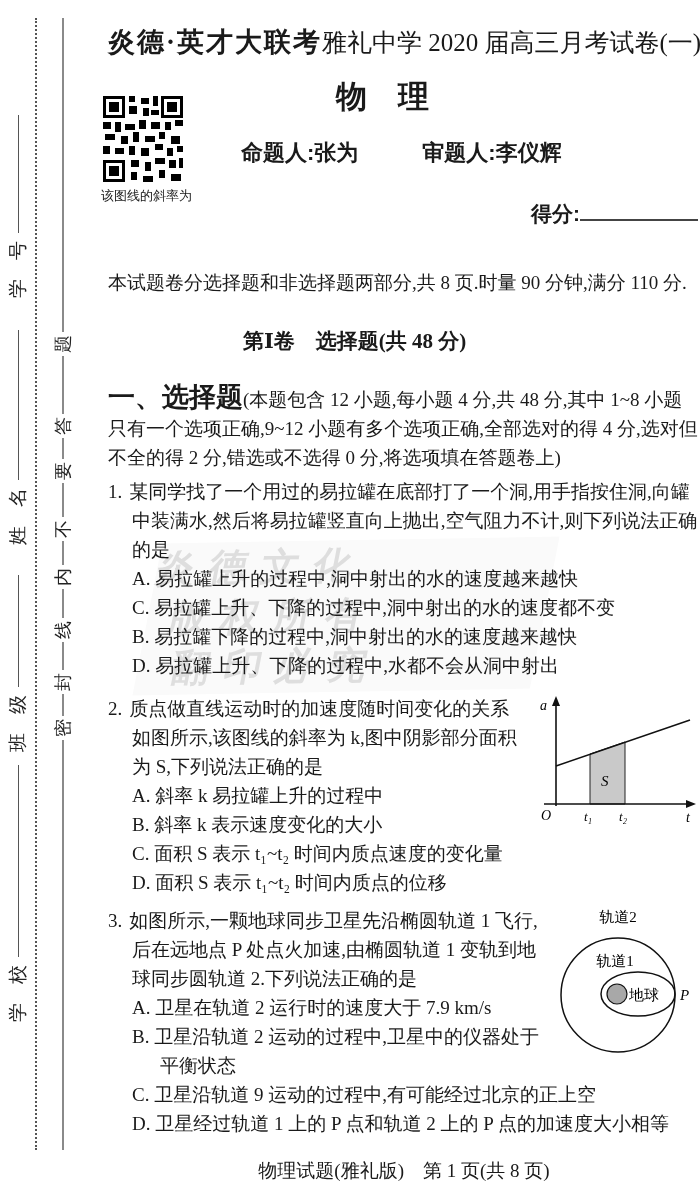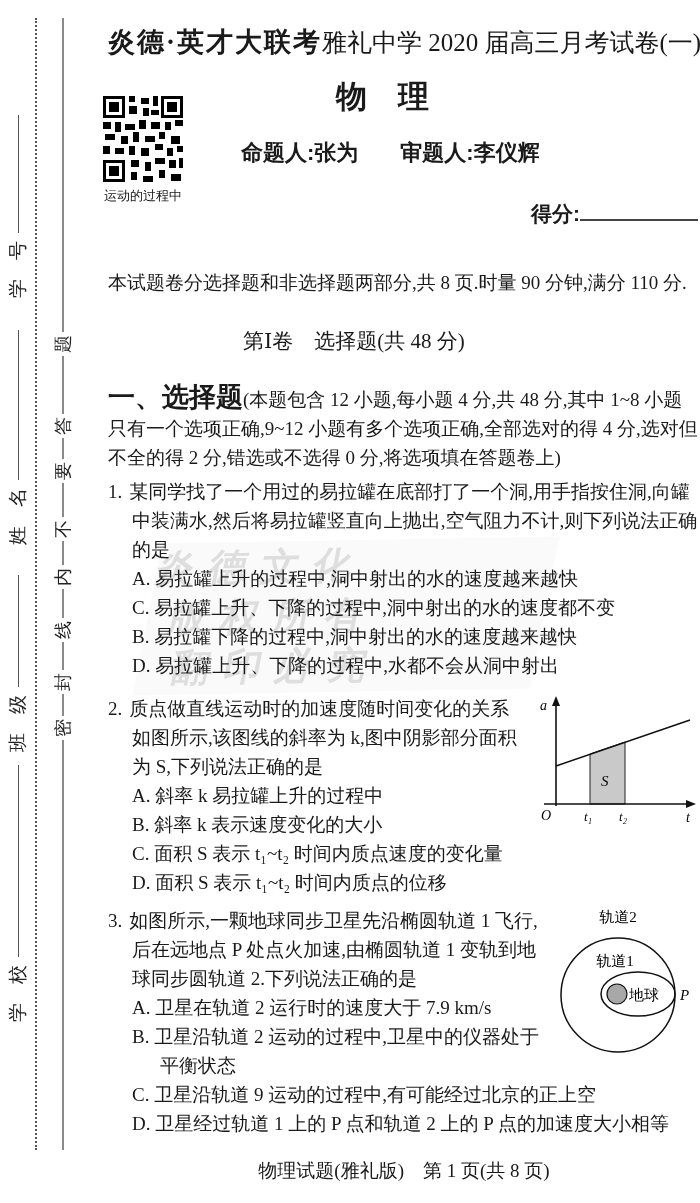--- a/index.html
+++ b/index.html
@@ -27,27 +27,27 @@
   .wm .l3{margin-left:34px;}
   
   .main{position:absolute;left:92px;top:0;width:592px;height:1134px;margin-left:16px;}
   .hdr{position:absolute;top:24px;left:0;width:592px;white-space:nowrap;font-size:25px;}
   .hdr .callig{font-weight:900;font-size:27px;letter-spacing:2px;}
   .subject{position:absolute;top:76px;left:228px;font-size:31px;font-weight:bold;
     font-family:"Liberation Sans",sans-serif;white-space:nowrap;}
   .qr{position:absolute;top:94px;left:-7px;width:84px;text-align:center;}
   .qr svg{display:block;}
   .qr-cap{font-size:13px;font-family:"Liberation Sans",sans-serif;margin-top:1px;white-space:nowrap;}
-  .people{position:absolute;top:138px;left:133px;display:flex;gap:42px;
+  .people{position:absolute;top:138px;left:133px;display:flex;gap:64px;
     font-family:"Liberation Sans",sans-serif;font-weight:bold;font-size:22px;white-space:nowrap;}
   .score{position:absolute;top:200px;left:423px;font-family:"Liberation Sans",sans-serif;
     font-weight:bold;font-size:21px;white-space:nowrap;}
   .score-blank{display:inline-block;width:118px;height:16px;border-bottom:2px solid #444;}
   .intro{position:absolute;top:270px;left:0;width:592px;font-size:19px;white-space:nowrap;}
-  .part1{position:absolute;top:327px;left:135px;font-size:21px;font-weight:normal;white-space:nowrap;}
+  .part1{position:absolute;top:327px;left:135px;font-size:21px;font-weight:bold;white-space:nowrap;}
   
   .flow{position:absolute;top:383px;left:0;width:592px;font-size:19px;line-height:29px;}
   .sec-head{margin-bottom:5px;}
   .sec-head b{font-size:27px;}
   .q{margin:0;}
   .q1{margin-bottom:14px;}
   .q2{margin-bottom:9px;}
   .stem{padding-left:24px;text-indent:-24px;margin:0;}
   .num{margin-right:7px;}
   .opt{padding-left:52px;text-indent:-28px;}
@@ -150,21 +150,21 @@
           <rect x="44" y="68" width="6" height="9"></rect>
           <rect x="54" y="64" width="10" height="6"></rect>
         <rect x="68" y="66" width="7" height="8"></rect>
           <rect x="78" y="64" width="4" height="10"></rect>
         <rect x="30" y="78" width="6" height="8"></rect>
           <rect x="42" y="82" width="10" height="6"></rect>
           <rect x="58" y="76" width="6" height="8"></rect>
           <rect x="70" y="80" width="10" height="7"></rect>
       </g>
     </svg>
-    <div class="qr-cap">运动的过程中</div>
+    <div class="qr-cap">该图线的斜率为</div>
   </div>
 
   <div class="people">
     <span>命题人:张为</span>
     <span>审题人:李仪辉</span>
   </div>
 
   <div class="score">
     <span>得分:</span><span class="score-blank"></span>
   </div>

